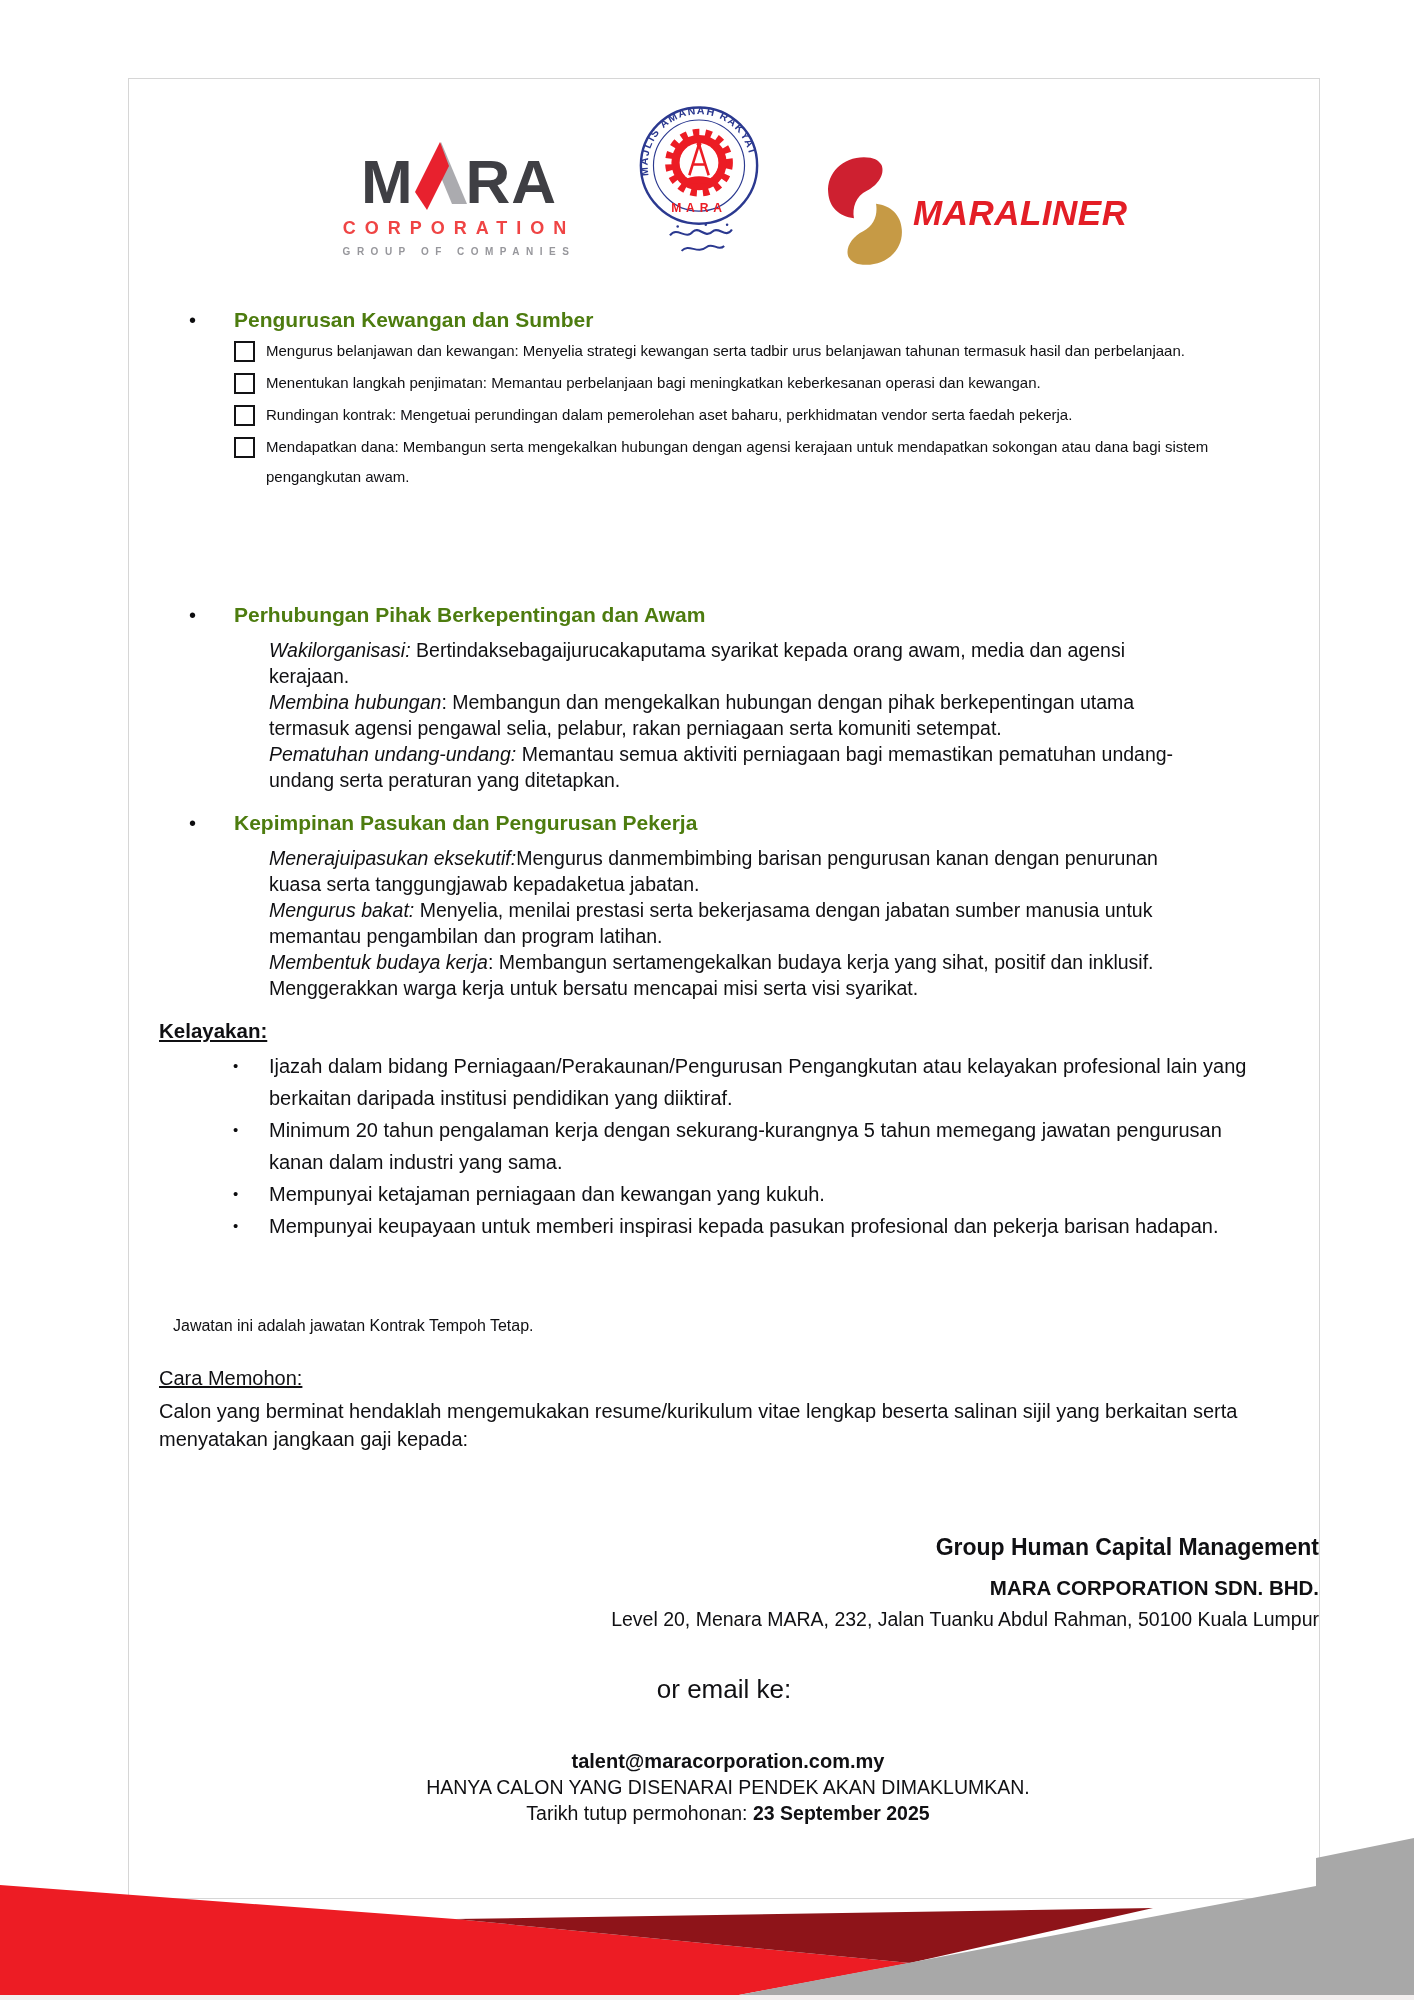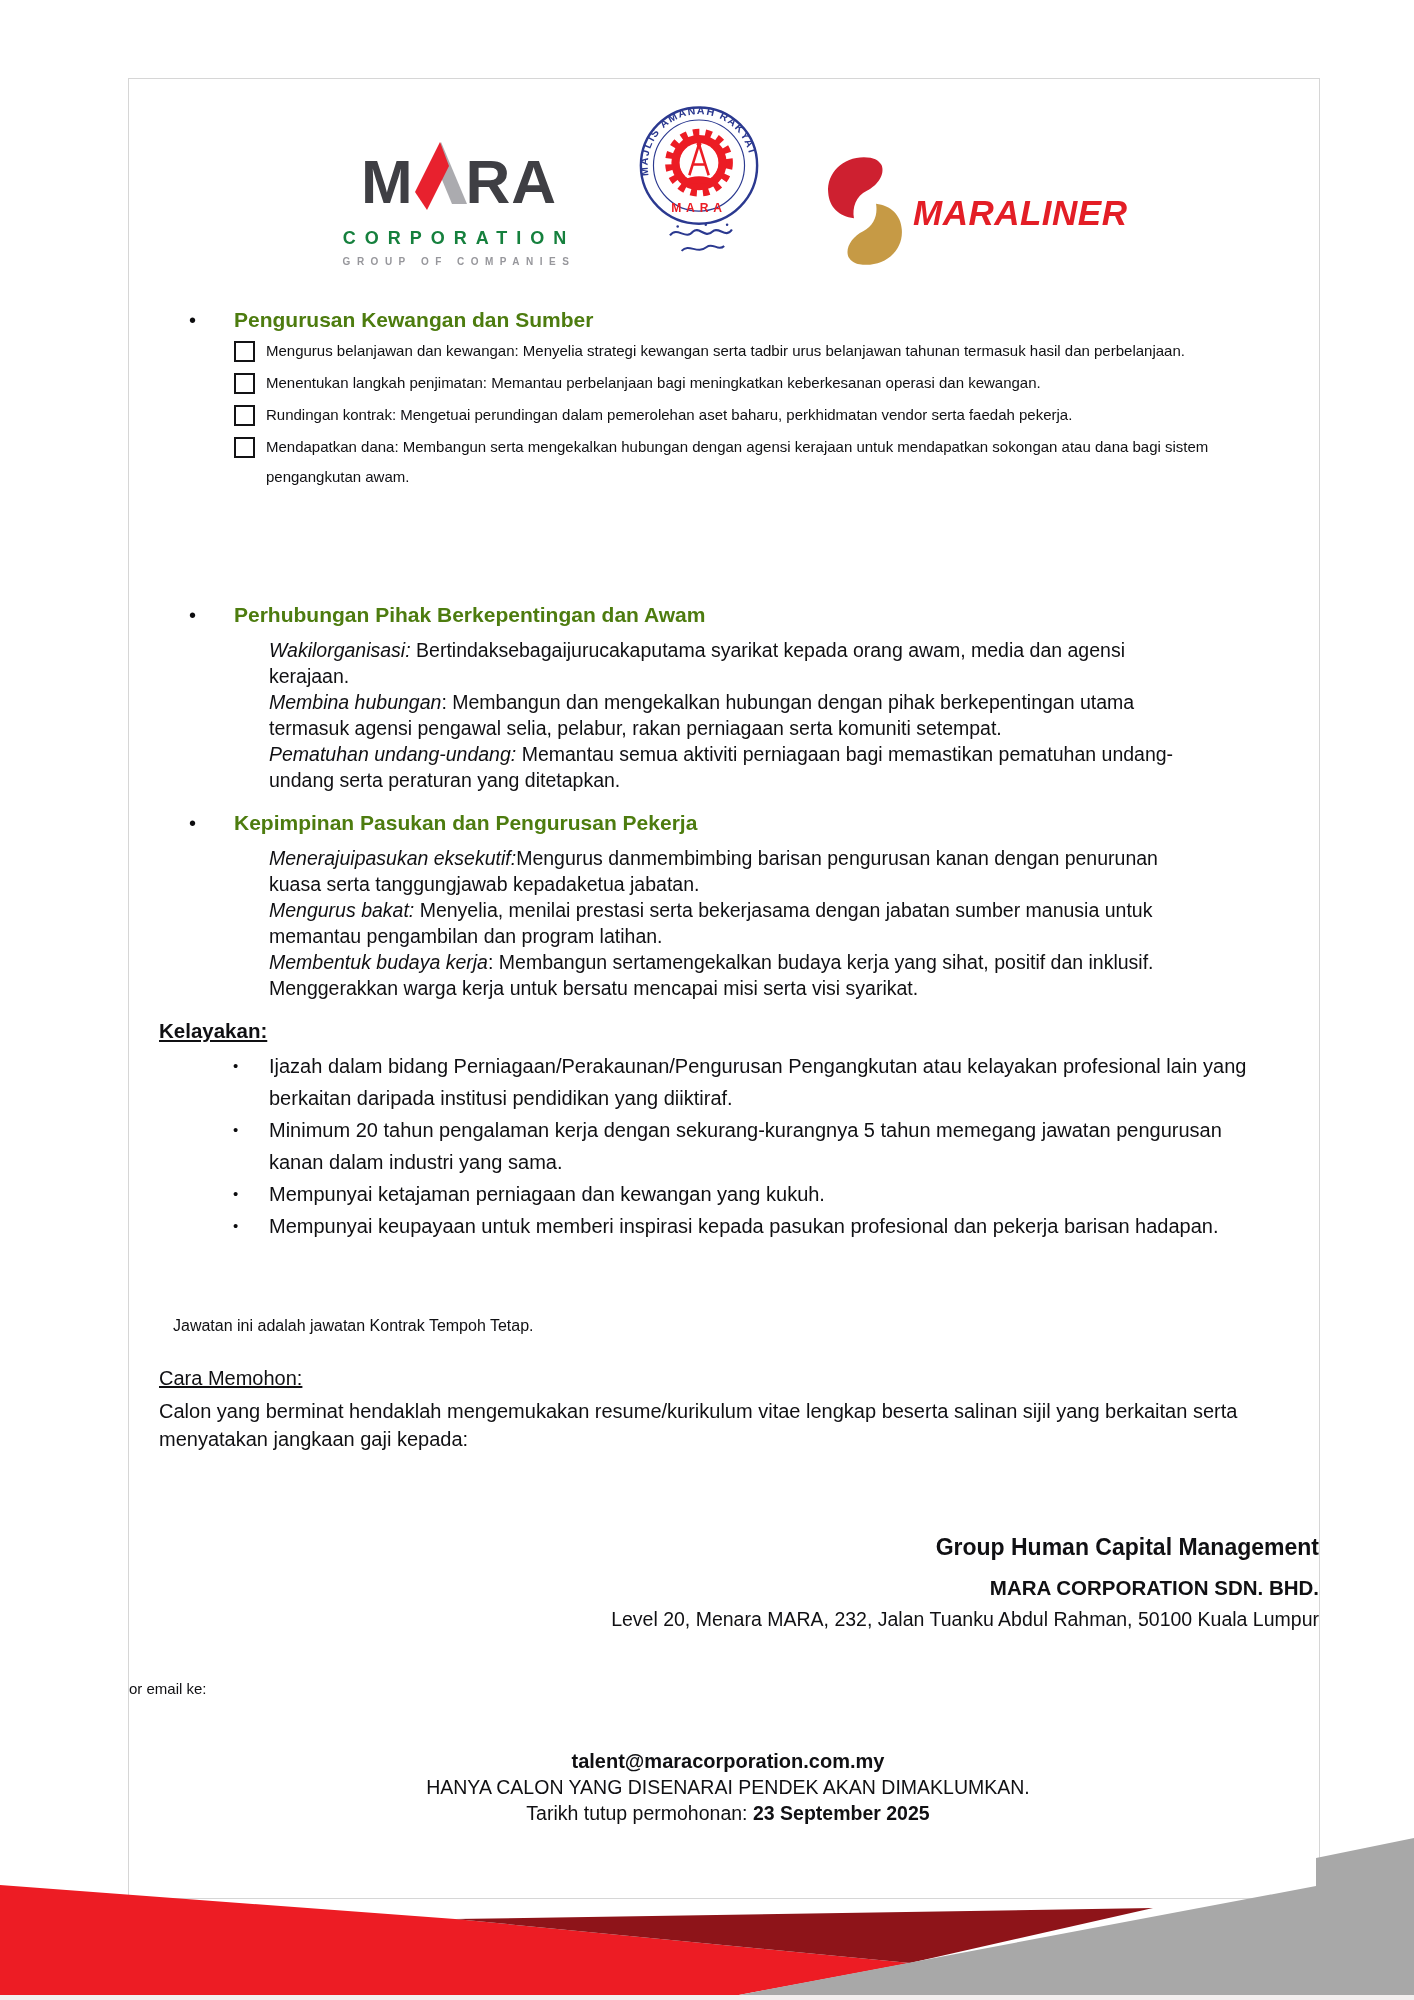--- a/index.html
+++ b/index.html
@@ -11,21 +11,21 @@
   .page{
     position:absolute;left:128px;top:78px;width:1190px;height:1819px;
     border:1px solid #d6d6d6;background:#ffffff;z-index:1;
   }
   
   .logos-row{position:absolute;left:210px;top:20px;display:flex;gap:58px;align-items:flex-start;}
   .corp-logo{margin-top:42px;width:240px;text-align:center;}
   .corp-word{display:flex;align-items:flex-end;justify-content:center;line-height:.78;}
   .corp-letter{font-size:62px;font-weight:600;color:#3f3f44;letter-spacing:1px;}
   .corp-peak{margin:0 -1px -7px -1px;}
-  .corp-line1{margin-top:22px;font-size:18px;font-weight:700;letter-spacing:9px;color:#15803d;white-space:nowrap;}
+  .corp-line1{margin-top:12px;font-size:18px;font-weight:700;letter-spacing:9px;color:#ef4444;white-space:nowrap;}
   .corp-line2{margin-top:7px;font-size:10px;font-weight:600;letter-spacing:6.5px;color:#97979c;white-space:nowrap;}
   .emblem{margin-top:4px;}
   .liner-logo{margin-top:54px;display:flex;align-items:center;}
   .liner-word{font-size:35px;font-weight:700;font-style:italic;color:#e31e26;letter-spacing:.5px;margin-left:2px;margin-top:4px;}
   
   .section{position:absolute;left:60px;width:1100px;}
   .sec-head{display:flex;align-items:flex-start;}
   .sec-bullet{width:45px;font-size:20px;line-height:28px;color:#0c0c0e;}
   .kel-dot{width:36px;font-size:15px;line-height:32px;color:#0c0c0e;}
   .sec-title{margin:0;font-size:21px;line-height:28px;font-weight:700;color:#4d7c0f;}
@@ -44,21 +44,21 @@
   .kel-text{font-size:20px;line-height:32px;max-width:985px;}
   
   .note-contract{position:absolute;left:44px;top:1233px;font-size:16px;line-height:28px;}
   .note-how-head{position:absolute;left:30px;top:1285px;font-size:20px;line-height:28px;text-decoration:underline;}
   .note-how-text{position:absolute;left:30px;top:1318px;width:1118px;font-size:20px;line-height:28px;}
   
   .contact{position:absolute;left:0;top:1453px;width:1190px;text-align:right;}
   .contact-dept{font-size:23px;font-weight:700;line-height:30px;}
   .contact-company{font-size:20.5px;font-weight:700;line-height:26px;margin-top:13px;}
   .contact-address{font-size:19.5px;line-height:26px;margin-top:5px;}
-  .or-email{position:absolute;left:0;top:1597px;width:1190px;font-size:15px;line-height:26px;}
+  .or-email{position:absolute;left:0;top:1597px;width:1190px;text-align:center;font-size:26px;line-height:26px;}
   .email-block{position:absolute;left:4px;top:1669px;width:1190px;text-align:center;font-size:19.5px;line-height:26px;}
   .email-line{font-size:20px;font-weight:700;}
   .closing-date{font-weight:700;}
   
   .footer-art{position:absolute;left:0;top:1835px;width:1414px;height:165px;z-index:5;}
 </style>
 </head>
 <body>
 
 <div class="page">

